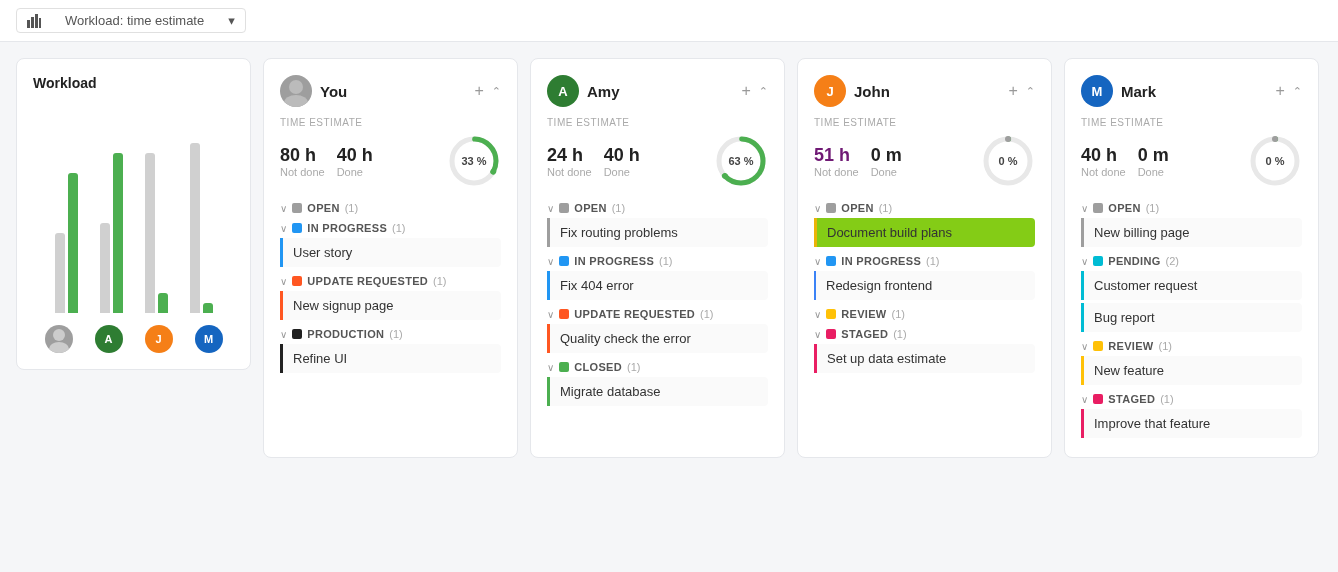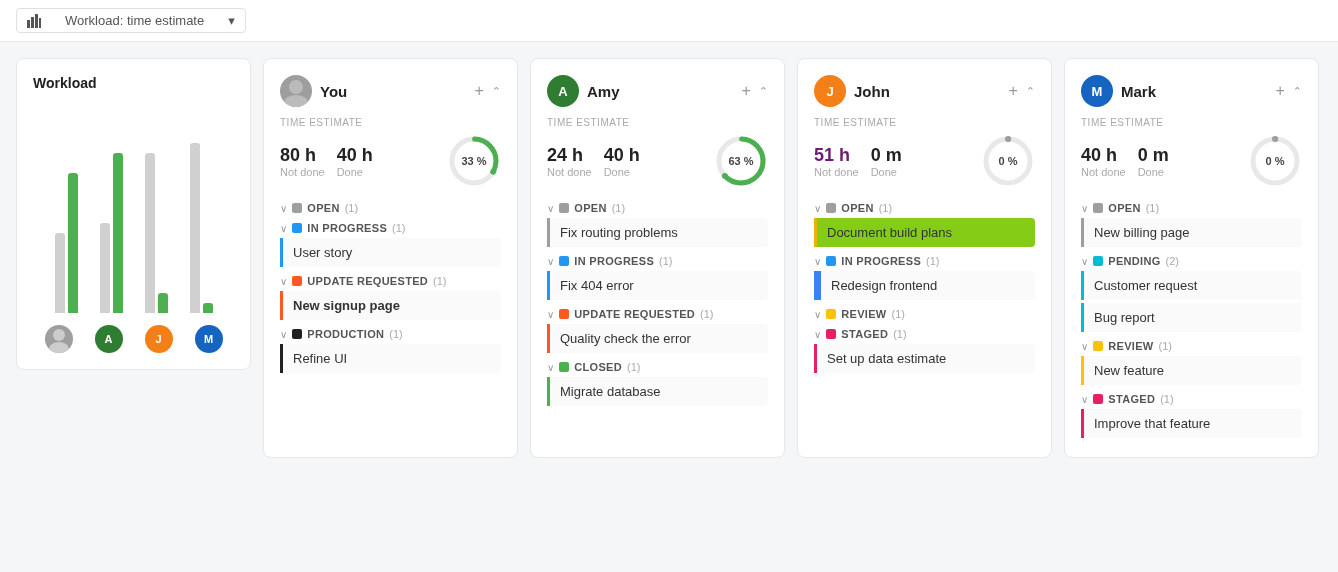--- a/index.html
+++ b/index.html
@@ -116,21 +116,21 @@
 
         <div style="display:flex;align-items:center;padding:7px 10px;border-left:3px solid #2196f3;margin-bottom:3px;border-radius:0 4px 4px 0;font-size:13px;color:#333;background:#fafafa;cursor:pointer;">User story</div>
 
       <div style="display:flex;align-items:center;gap:5px;margin-bottom:4px;margin-top:8px;cursor:pointer;">
         <span style="font-size:10px;color:#999;">∨</span>
         <span style="width:10px;height:10px;border-radius:2px;background:#ff5722;flex-shrink:0;"></span>
         <span style="font-size:11px;font-weight:600;text-transform:uppercase;color:#555;letter-spacing:0.3px;">UPDATE REQUESTED</span>
         <span style="font-size:11px;color:#aaa;">(1)</span>
       </div>
 
-        <div style="display:flex;align-items:center;padding:7px 10px;border-left:3px solid #ff5722;margin-bottom:3px;border-radius:0 4px 4px 0;font-size:13px;color:#333;background:#fafafa;cursor:pointer;font-weight:bold;">New signup page</div>
+        <div style="display:flex;align-items:center;padding:7px 10px;border-left:3px solid #ff5722;margin-bottom:3px;border-radius:0 4px 4px 0;font-size:13px;color:#333;background:#fafafa;cursor:pointer;">New signup page</div>
 
       <div style="display:flex;align-items:center;gap:5px;margin-bottom:4px;margin-top:8px;cursor:pointer;">
         <span style="font-size:10px;color:#999;">∨</span>
         <span style="width:10px;height:10px;border-radius:2px;background:#212121;flex-shrink:0;"></span>
         <span style="font-size:11px;font-weight:600;text-transform:uppercase;color:#555;letter-spacing:0.3px;">PRODUCTION</span>
         <span style="font-size:11px;color:#aaa;">(1)</span>
       </div>
 
         <div style="display:flex;align-items:center;padding:7px 10px;border-left:3px solid #212121;margin-bottom:3px;border-radius:0 4px 4px 0;font-size:13px;color:#333;background:#fafafa;cursor:pointer;">Refine UI</div>
 
@@ -247,21 +247,21 @@
 
         <div style="display:flex;align-items:center;padding:7px 10px;border-left:3px solid #eab308;margin-bottom:3px;border-radius:0 4px 4px 0;font-size:13px;color:#333;background:#84cc16;cursor:pointer;">Document build plans</div>
 
       <div style="display:flex;align-items:center;gap:5px;margin-bottom:4px;margin-top:8px;cursor:pointer;">
         <span style="font-size:10px;color:#999;">∨</span>
         <span style="width:10px;height:10px;border-radius:2px;background:#2196f3;flex-shrink:0;"></span>
         <span style="font-size:11px;font-weight:600;text-transform:uppercase;color:#555;letter-spacing:0.3px;">IN PROGRESS</span>
         <span style="font-size:11px;color:#aaa;">(1)</span>
       </div>
 
-        <div style="display:flex;align-items:center;padding:7px 10px;border-left:7px solid #3b82f6;margin-bottom:3px;border-radius:0 4px 4px 0;font-size:13px;color:#333;background:#fafafa;cursor:pointer;">Redesign frontend</div>
+        <div style="display:flex;align-items:center;padding:7px 10px;border-left:2px solid #3b82f6;margin-bottom:3px;border-radius:0 4px 4px 0;font-size:13px;color:#333;background:#fafafa;cursor:pointer;">Redesign frontend</div>
 
       <div style="display:flex;align-items:center;gap:5px;margin-bottom:4px;margin-top:8px;cursor:pointer;">
         <span style="font-size:10px;color:#999;">∨</span>
         <span style="width:10px;height:10px;border-radius:2px;background:#ffc107;flex-shrink:0;"></span>
         <span style="font-size:11px;font-weight:600;text-transform:uppercase;color:#555;letter-spacing:0.3px;">REVIEW</span>
         <span style="font-size:11px;color:#aaa;">(1)</span>
       </div>
 
 
       <div style="display:flex;align-items:center;gap:5px;margin-bottom:4px;margin-top:8px;cursor:pointer;">

